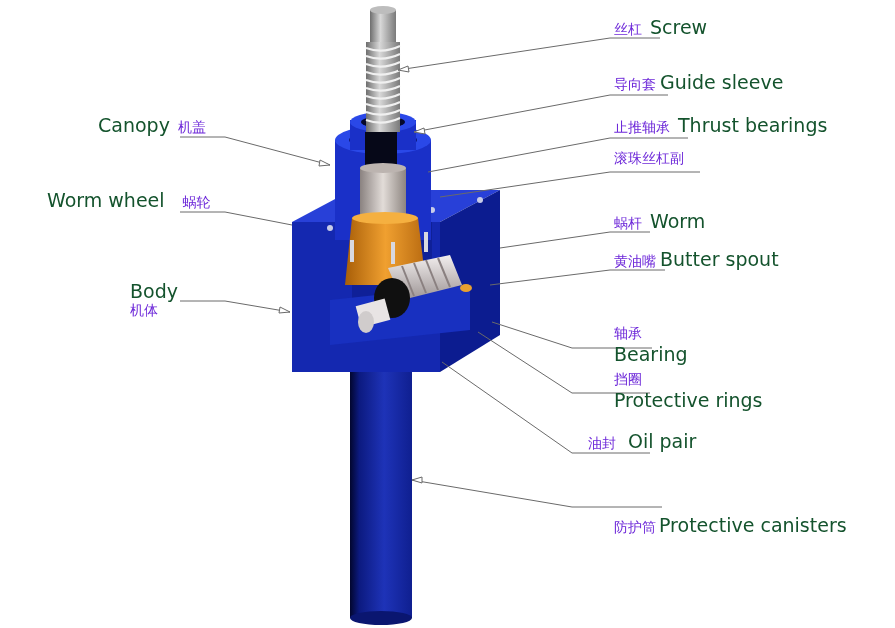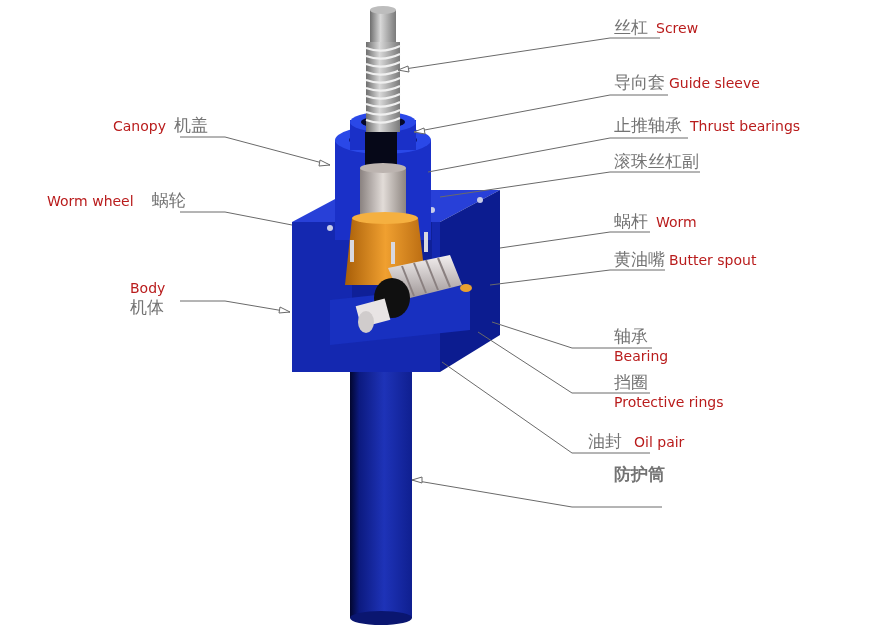--- a/index.html
+++ b/index.html
@@ -1,20 +1,20 @@
 <!DOCTYPE html>
 <html><head>
 <meta charset="utf-8">
 <style>
   html, body { margin: 0; padding: 0; background: #ffffff; }
   body { width: 895px; height: 628px; position: relative; overflow: hidden; font-family: "DejaVu Sans", sans-serif; }
   #diagram { position: absolute; left: 0; top: 0; }
   .lbl { position: absolute; white-space: nowrap; display: flex; align-items: baseline; }
-  .zh { font-family: "DejaVu Serif", serif; color: #737373; font-size: 17px; }
-  .en { color: #b91c1c; font-size: 14px; font-family: "DejaVu Sans", sans-serif; }
+  .zh { font-family: "DejaVu Serif", serif; color: #6d28d9; font-size: 14px; }
+  .en { color: #14532d; font-size: 19px; font-family: "DejaVu Sans", sans-serif; }
   .gap { display: inline-block; width: 8px; }
 </style>
 </head>
 <body>
 
 <svg id="diagram" width="895" height="628" viewBox="0 0 895 628">
   <defs>
     <linearGradient id="tubeGrad" x1="0" x2="1" y1="0" y2="0">
       <stop offset="0" stop-color="#02062e"></stop>
       <stop offset="0.15" stop-color="#0c1a80"></stop>
@@ -187,26 +187,27 @@
 <div class="lbl" style="left:614px; top:371px;flex-direction:column;">
   <span class="zh">挡圈</span>
     <span class="gap" style="width:12px"></span>
   <span class="en">Protective rings</span>
 </div>
 <div class="lbl" style="left:588px; top:430px;justify-content:center;">
   <span class="zh">油封</span>
     <span class="gap" style="width:12px"></span>
   <span class="en">Oil pair</span>
 </div>
-<div class="lbl" style="left:614px; top:463px;font-weight:bold;">
+<div class="lbl" style="left:614px; top:514px;">
   <span class="zh">防护筒</span>
     <span class="gap" style="width:3px"></span>
-</div>
-
-<div class="lbl" style="left:113px; top:114px;justify-content:space-between;">
+  <span class="en">Protective canisters</span>
+</div>
+
+<div class="lbl" style="left:98px; top:114px;justify-content:space-between;">
   <span class="en">Canopy</span>
     <span class="gap"></span>
   <span class="zh">机盖</span>
 </div>
 <div class="lbl" style="left:47px; top:189px;">
   <span class="en">Worm wheel</span>
     <span class="gap" style="width:18px"></span>
   <span class="zh">蜗轮</span>
 </div>
 <div class="lbl" style="left:130px; top:280px;flex-direction:column;">

